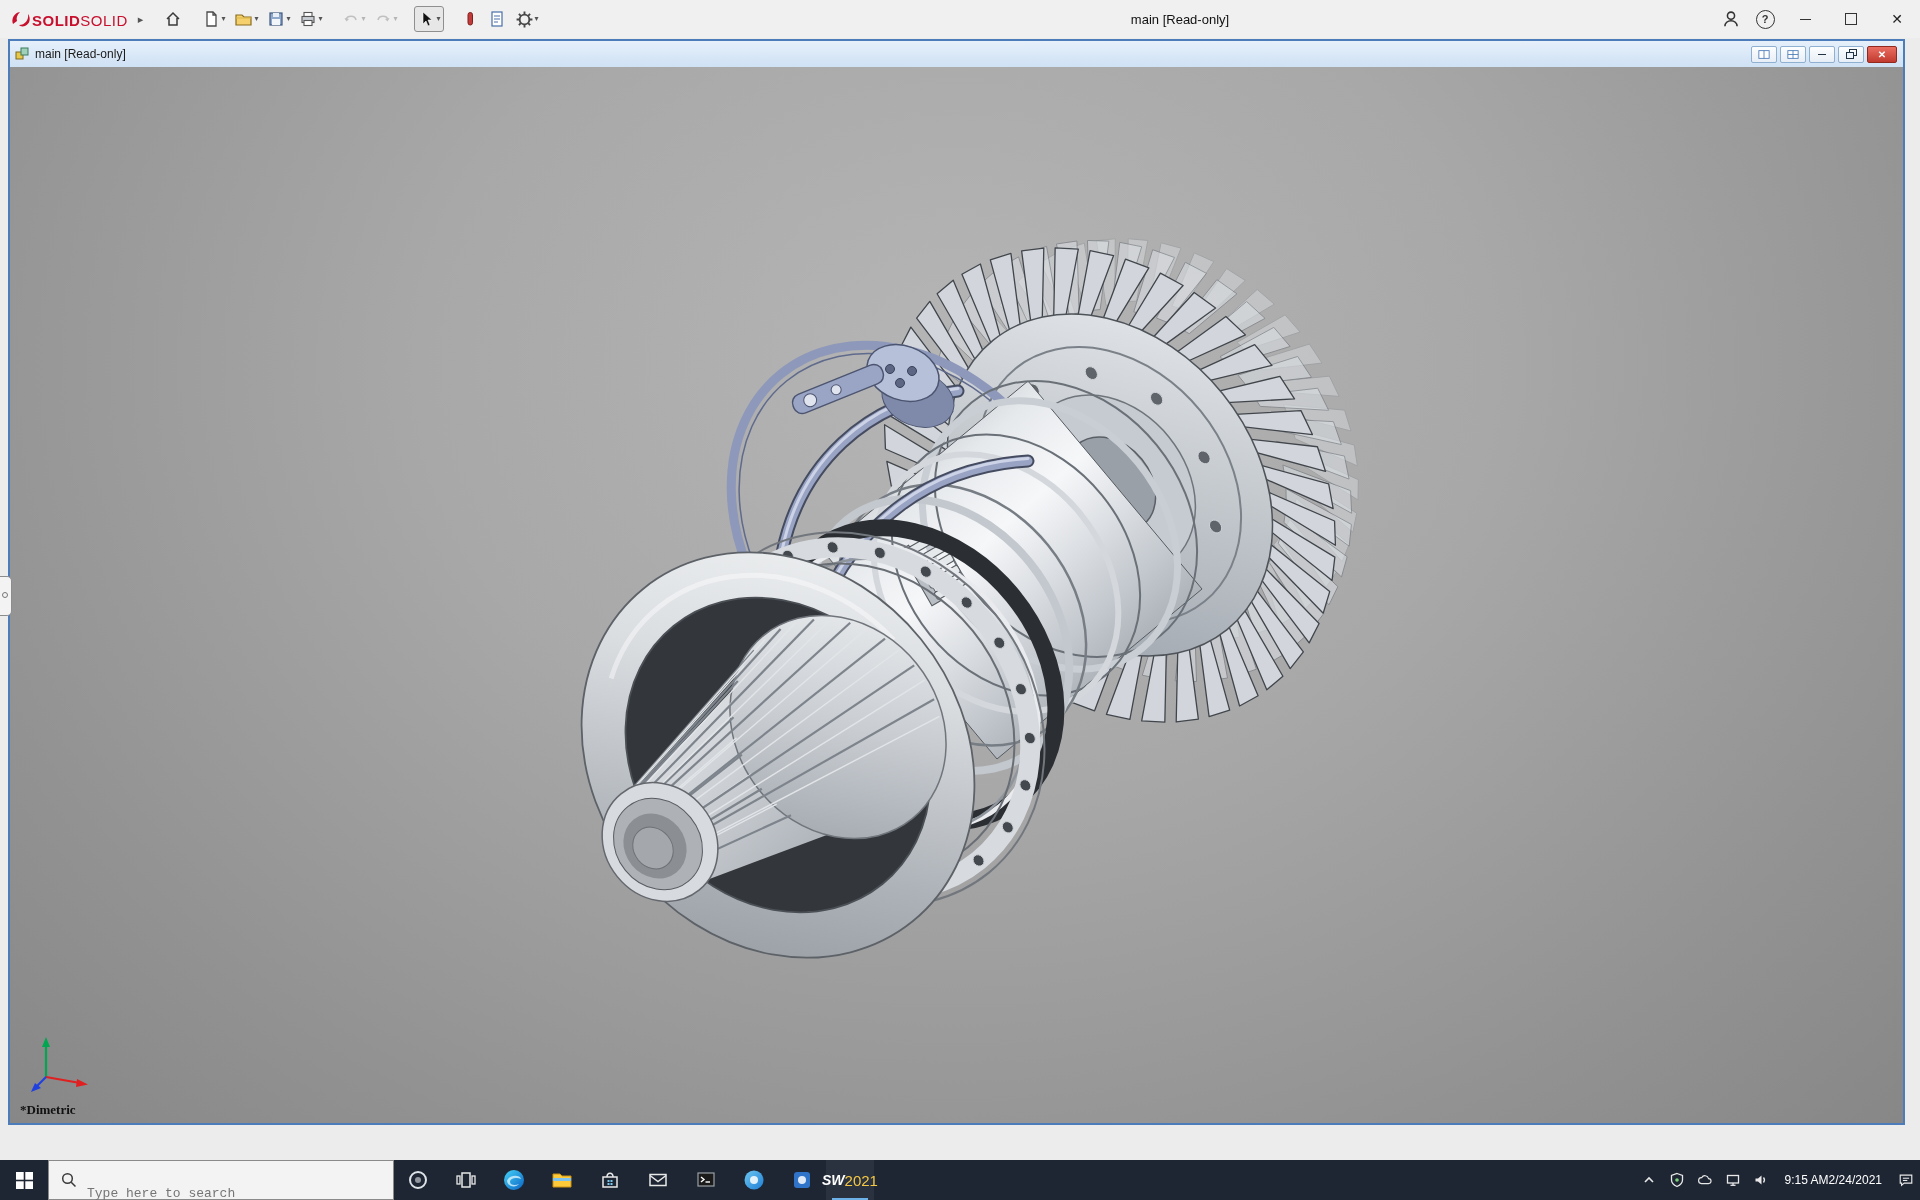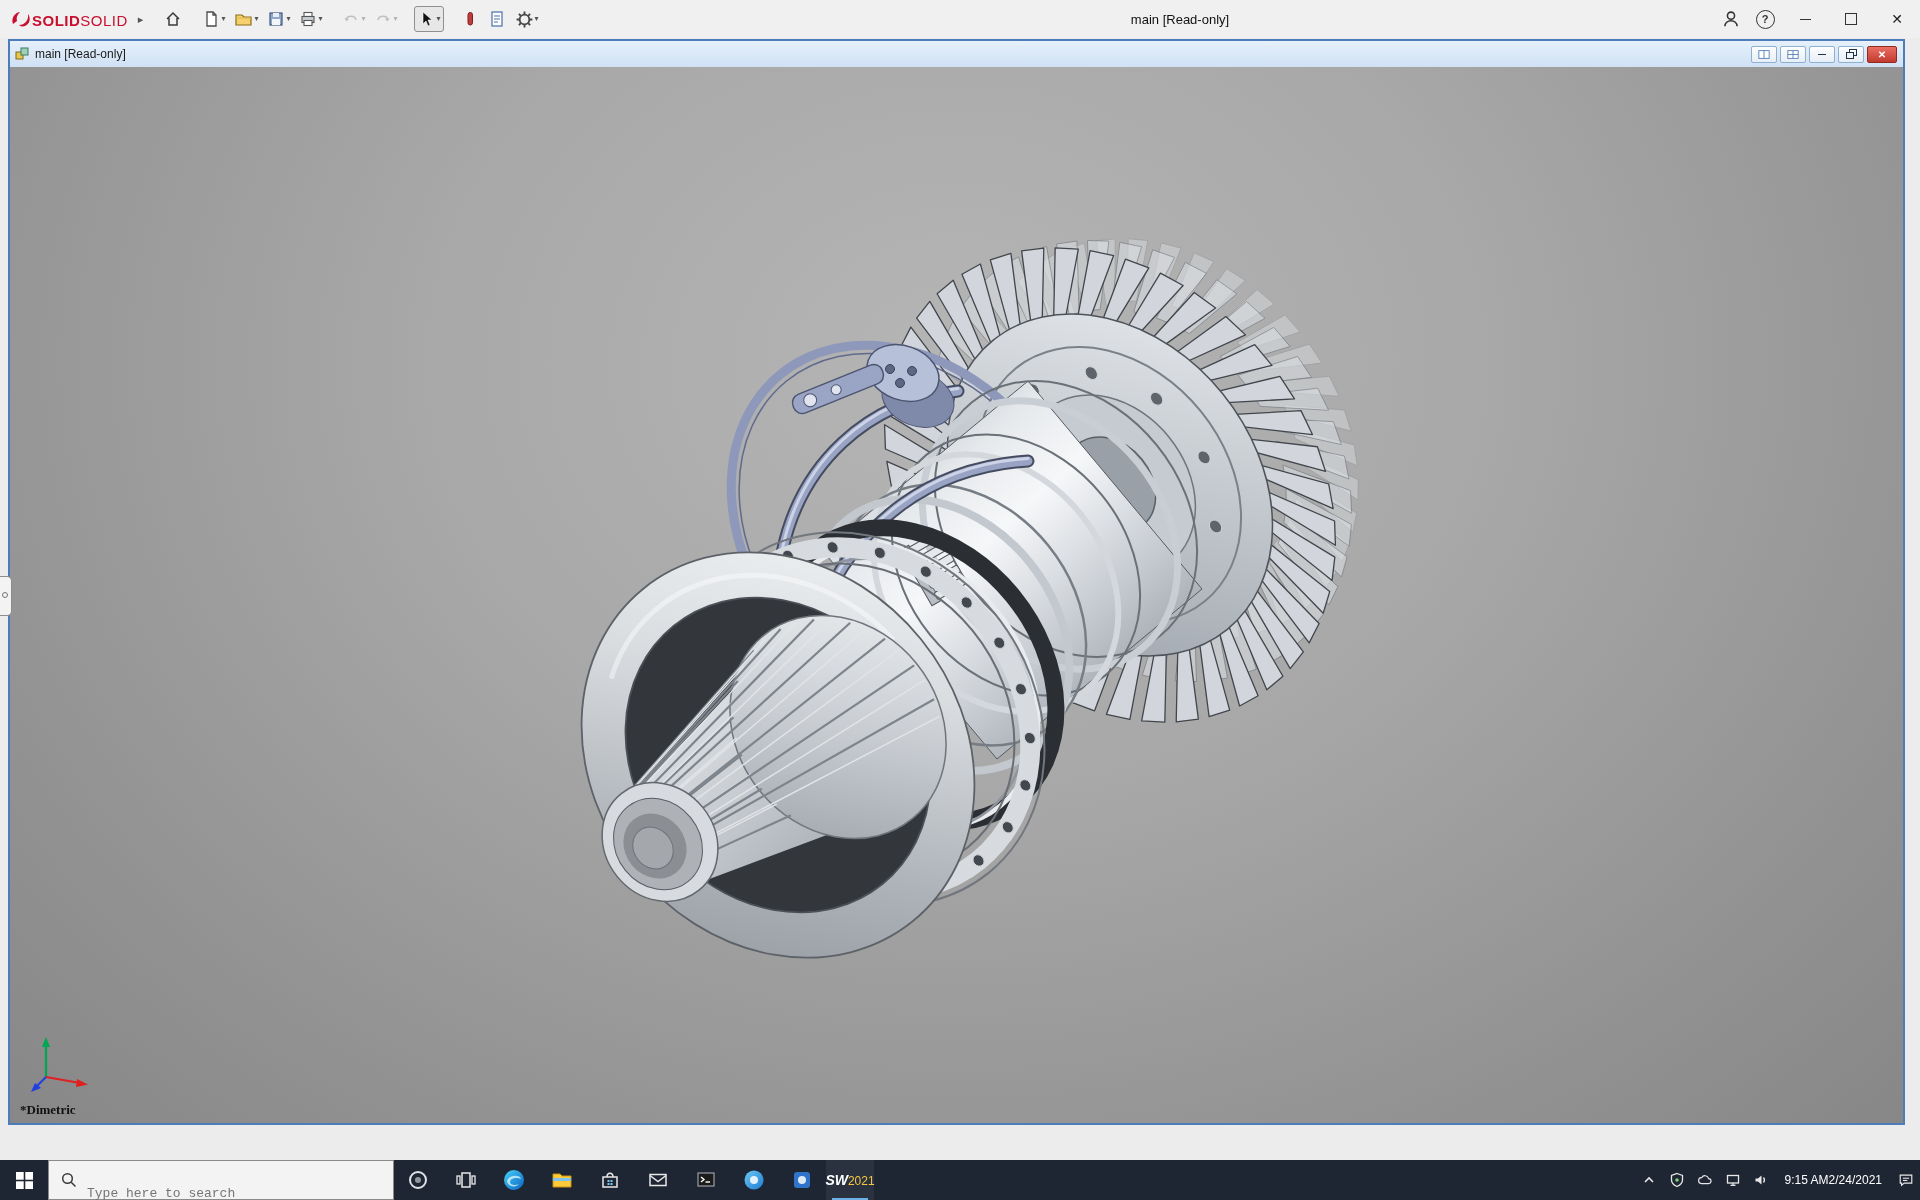--- a/index.html
+++ b/index.html
@@ -57,21 +57,21 @@
   .taskbar{position:absolute;left:0;right:0;bottom:0;height:40px;background:#1e2633;
            display:flex;align-items:stretch;z-index:10;}
   .tb-btn{width:48px;display:flex;align-items:center;justify-content:center;background:transparent;border:none;}
   .search-box{width:346px;background:#f3f3f3;border:1px solid #8a8a8a;display:flex;align-items:center;
               gap:8px;padding-left:12px;box-sizing:border-box;}
   .search-box input{border:none;background:transparent;outline:none;font-size:13px;color:#444;width:270px;
                     font-family:Liberation Mono, monospace;margin-top:27px;}
   .sw-slot{position:relative;width:48px;display:flex;align-items:center;justify-content:center;
            background:rgba(255,255,255,.06);}
   .sw-text{color:#fff;font-weight:bold;font-style:italic;font-size:14px;line-height:1;}
-  .sw-badge{color:#f5c844;font-size:12px;line-height:1;margin-top:1px;}
+  .sw-badge{color:#f5c844;font-size:15px;line-height:1;margin-top:1px;}
   .sw-underline{position:absolute;left:6px;right:6px;bottom:0;height:2px;background:#6cb2e8;}
   .tray{margin-left:auto;display:flex;align-items:center;}
   .tray .tb-btn{width:28px;}
   .clock{color:#fff;font-size:12px;text-align:center;line-height:1.25;padding:0 10px;}
   .action-btn{width:42px;}
 </style>
 </head>
 <body>
 
 <div class="app-titlebar">

